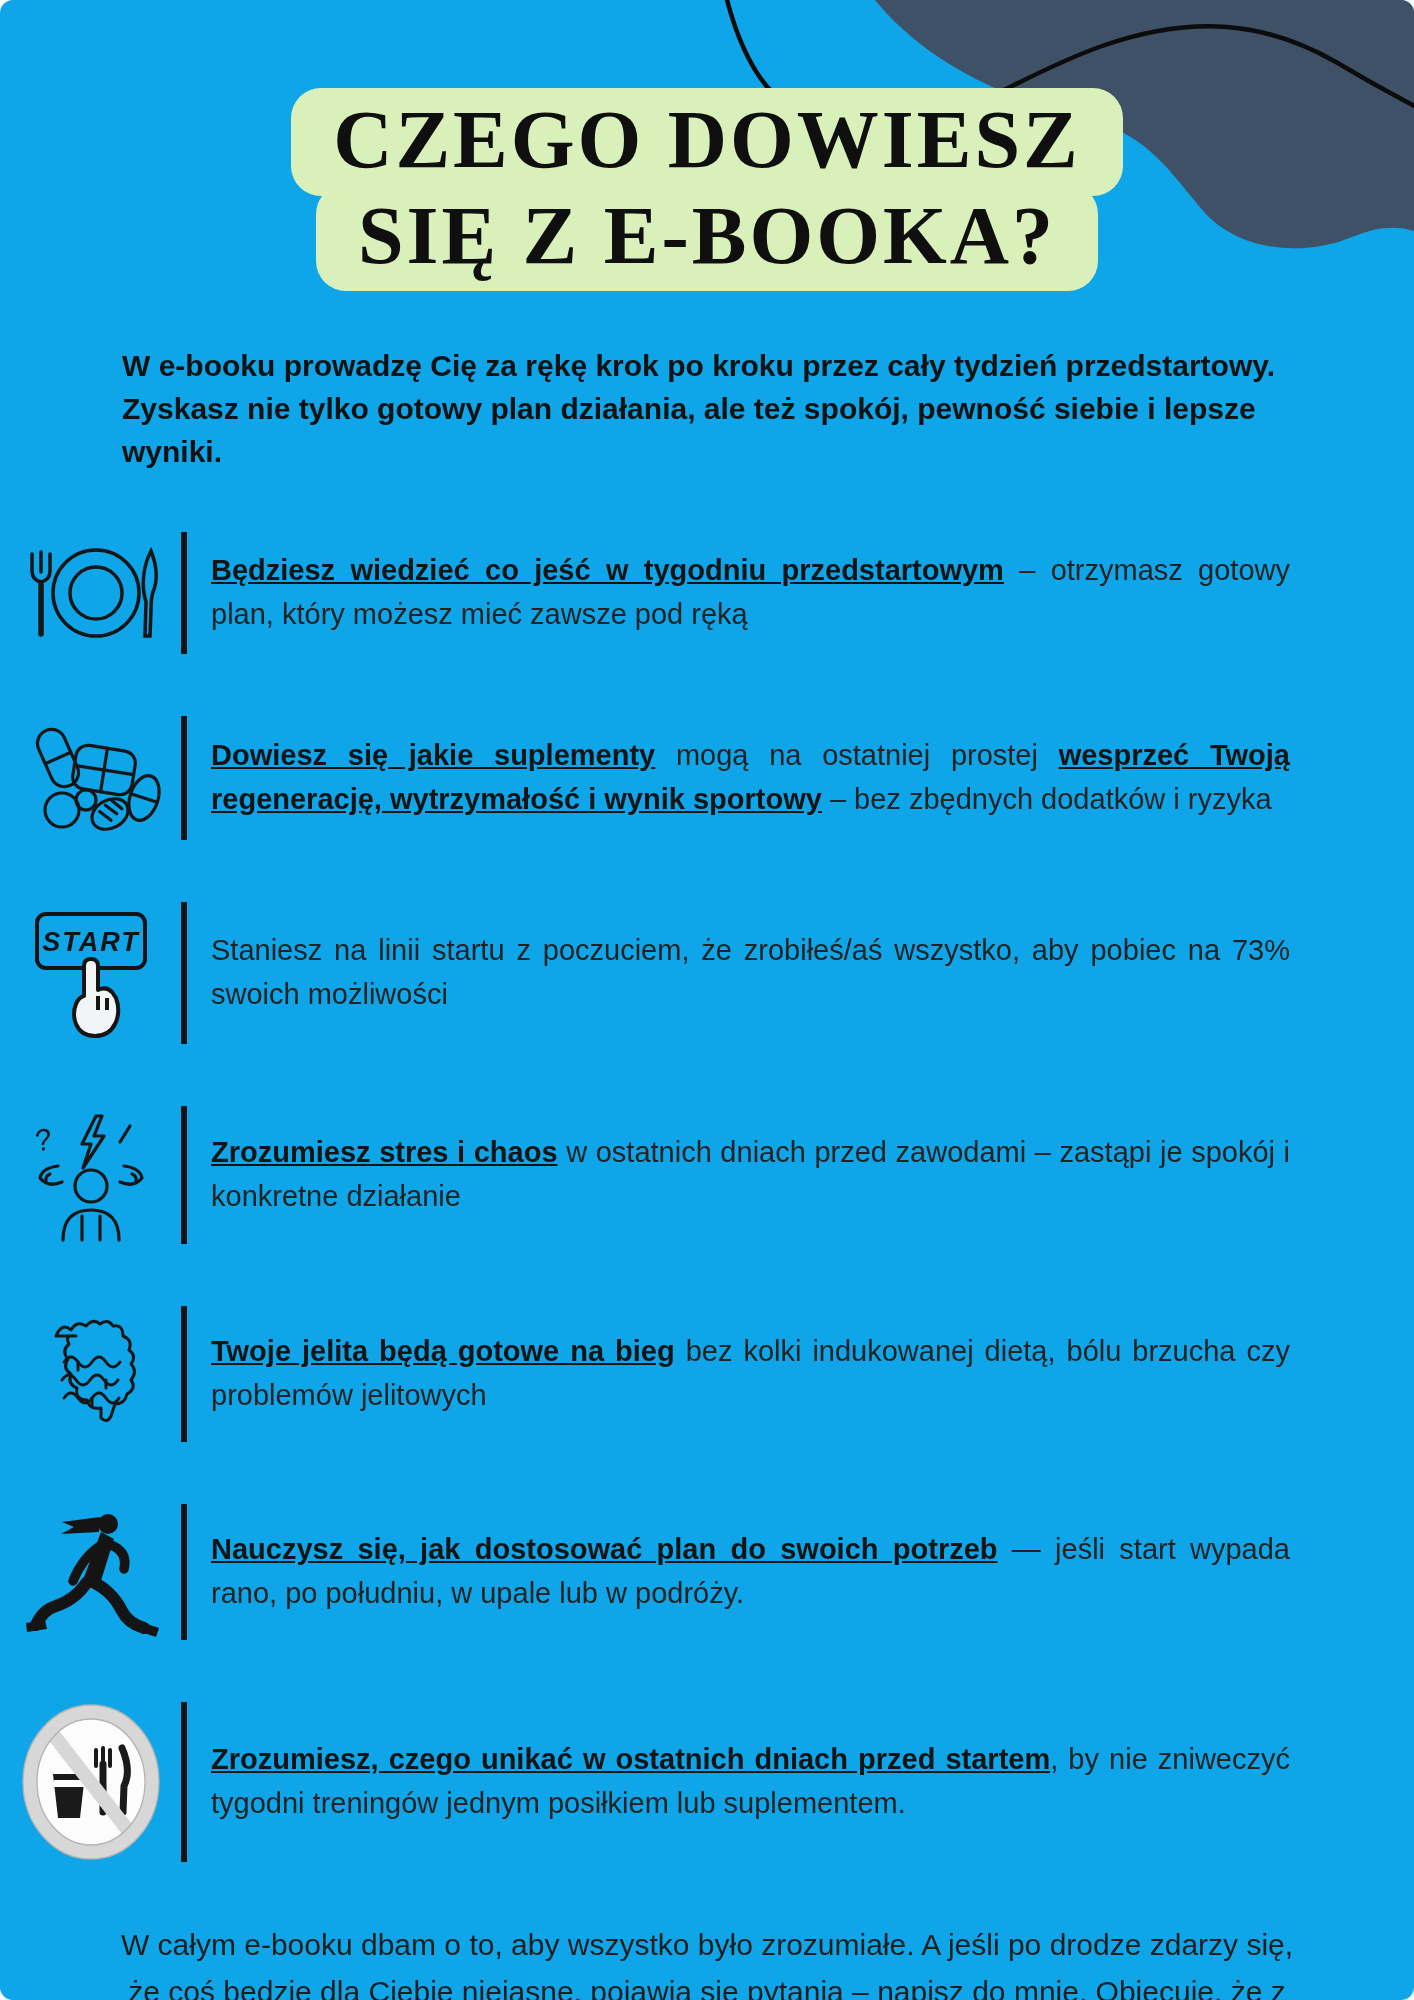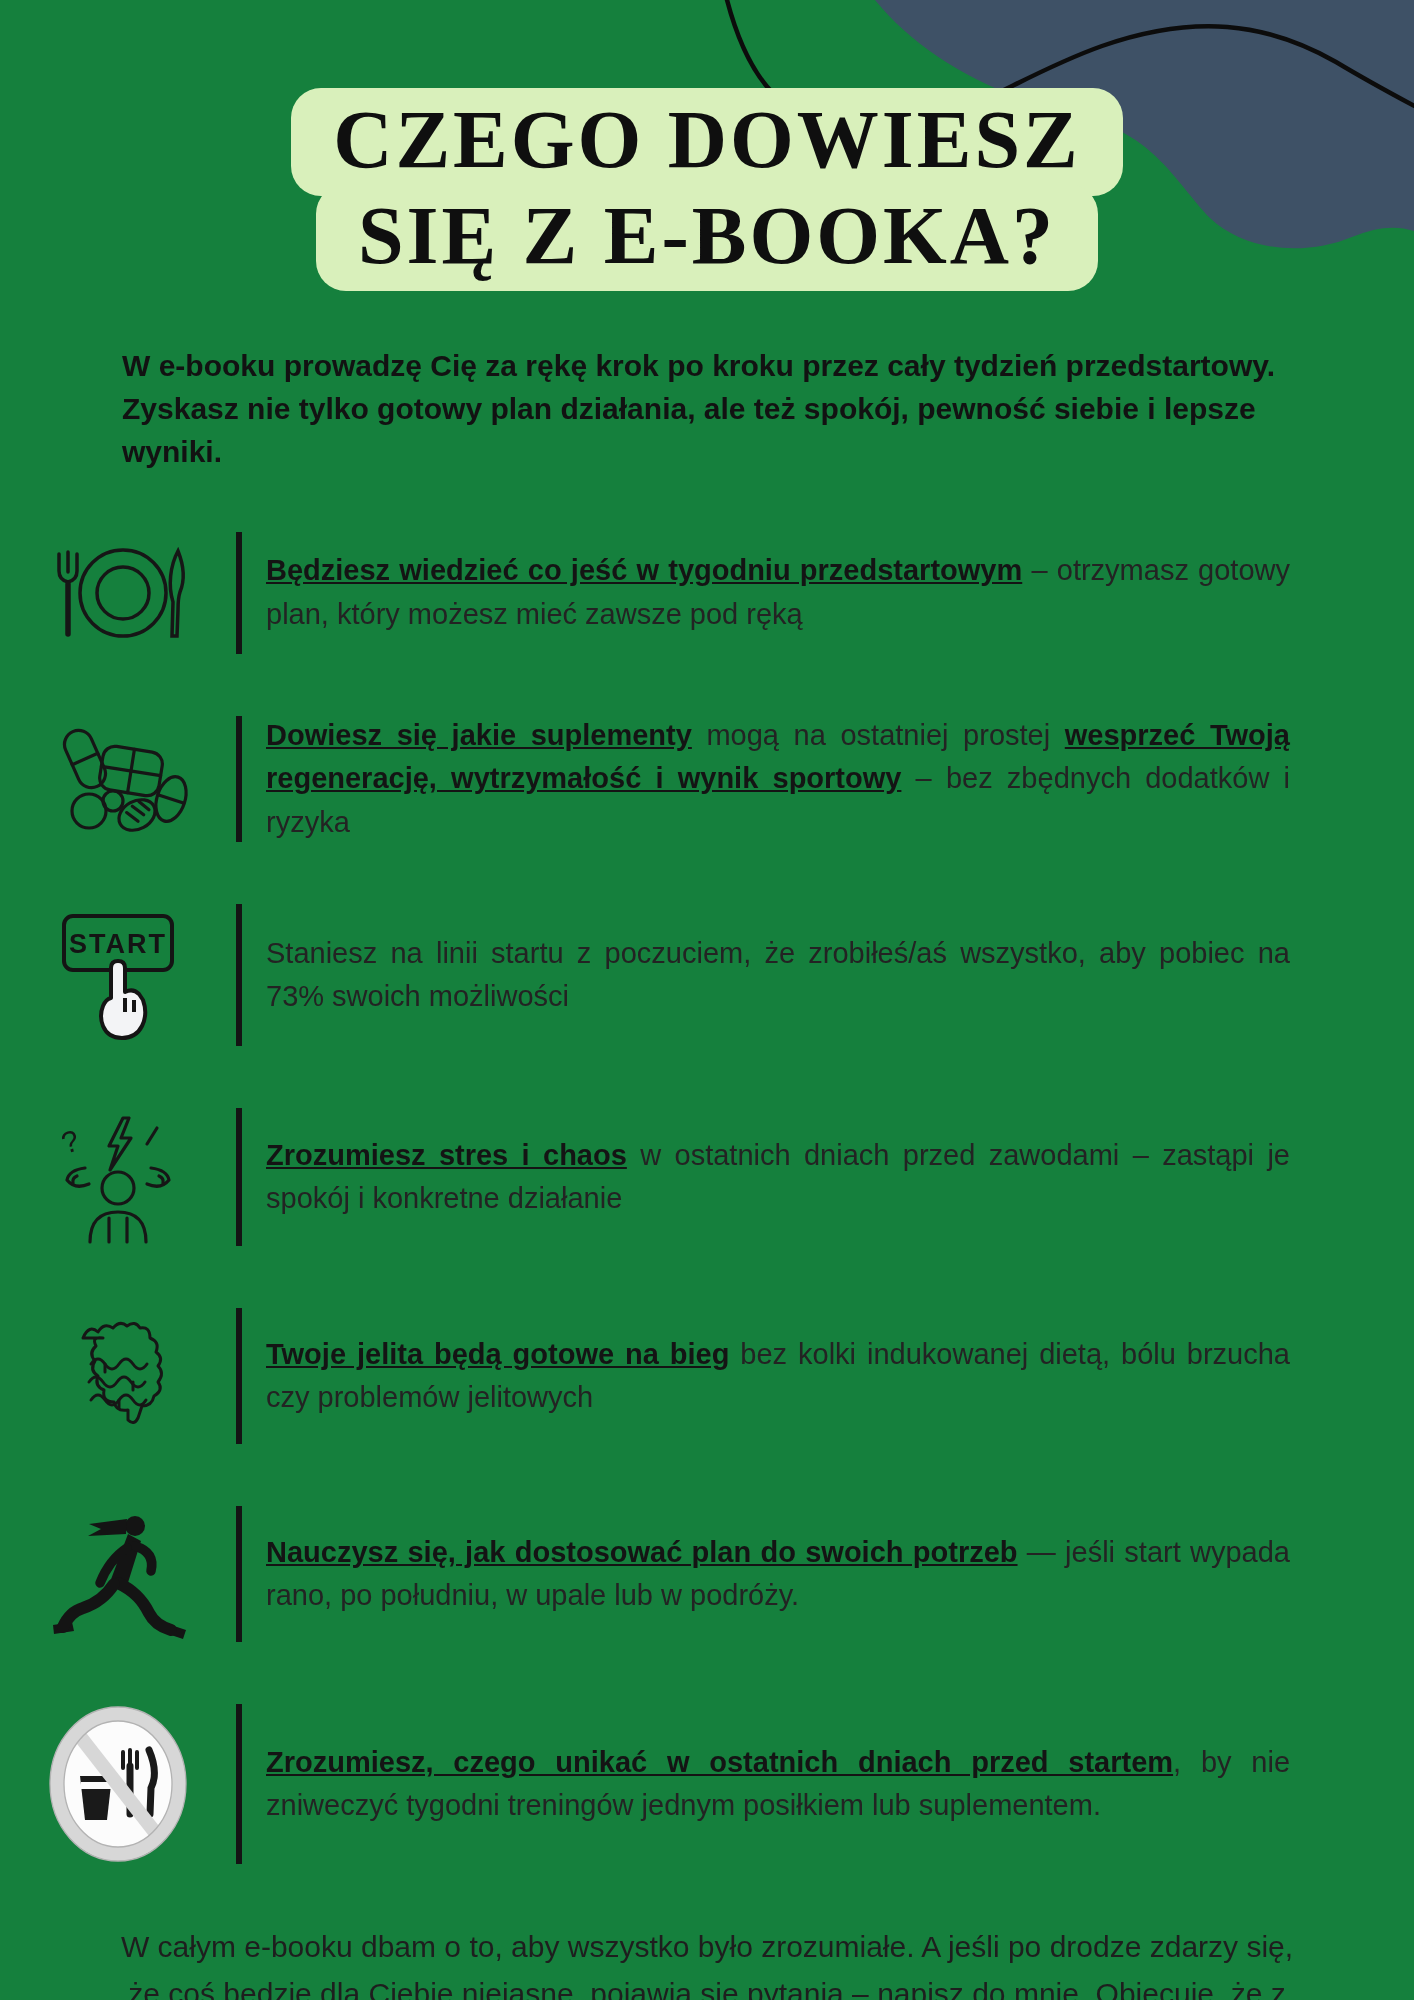--- a/index.html
+++ b/index.html
@@ -1,22 +1,23 @@
 <!DOCTYPE html>
 <html><head>
 <meta charset="utf-8">
 <style>
   html,body { margin:0; padding:0; }
   .page {
     position:relative;
     width:1414px; height:2000px;
-    background:#15803d;
+    background:#0ea5e9;
     overflow:hidden;
     font-family:"Liberation Sans","DejaVu Sans",sans-serif;
     color:#1c1c1c;
+    border-radius:13px;
   }
   .decor {
     position:absolute; top:0; right:0;
     pointer-events:none;
   }
   .title-wrap { position:relative; text-align:center; padding-top:88px; z-index:2; }
   .title-line {
     display:inline-block;
     background:#d9f0bb;
     border-radius:30px;
@@ -34,21 +35,21 @@
     margin:54px auto 0;
     width:1170px;
     text-align:left;
     font-weight:700;
     font-size:30px;
     line-height:1.43;
     color:#121212;
   }
   .items { margin-top:56px; }
   .item { display:flex; align-items:center; margin:0 0 58px 0; }
-  .icon-col { flex:none; width:236px; display:flex; justify-content:center; align-items:center; }
+  .icon-col { flex:none; width:181px; display:flex; justify-content:center; align-items:center;font-style:italic; }
   .vbar { flex:none; width:6px; background:#141414; align-self:stretch; margin:2px 0; }
   .itext {
     flex:1; margin:0;
     padding:0 124px 0 24px;
     font-size:29px;
     line-height:1.5;
     color:#232323;
     text-align:justify;
   }
   .itext .b { font-weight:700; color:#141414;text-decoration:underline; }

